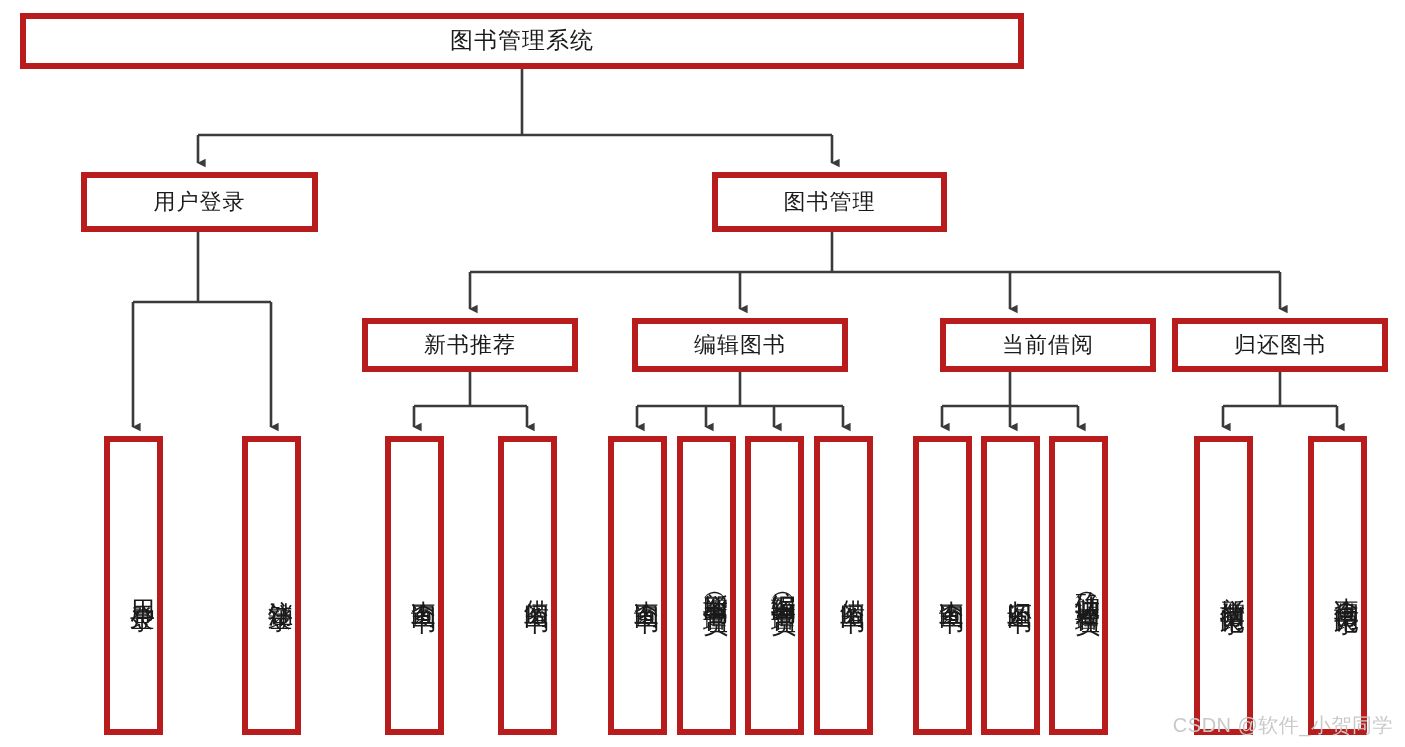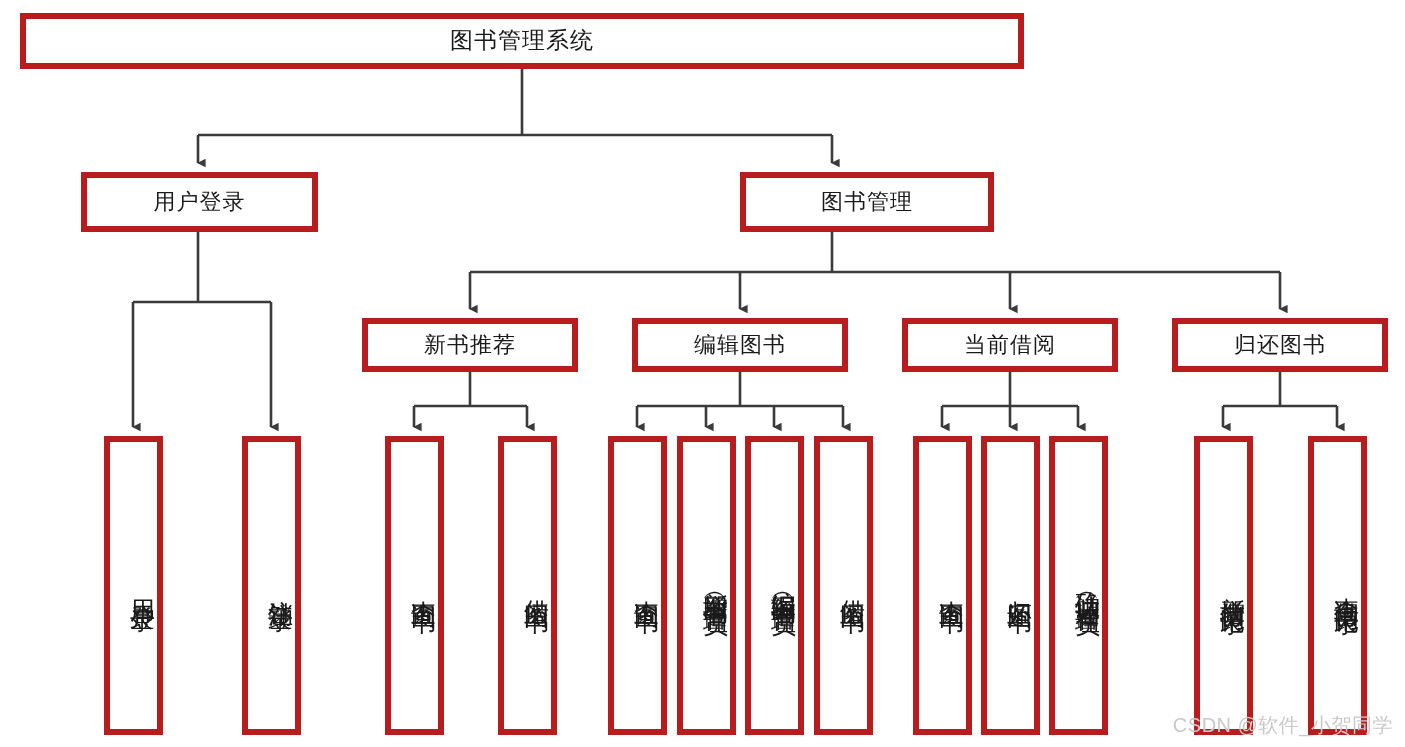--- a/index.html
+++ b/index.html
@@ -115,25 +115,25 @@
       <path d="M1280,372 L1280,406"></path>
       <path d="M1223,406 L1337,406"></path>
       <path d="M1223,406 L1223,427" marker-end="url(#arrow)"></path>
       <path d="M1337,406 L1337,427" marker-end="url(#arrow)"></path>
     </g>
   </svg>
 
   <div class="node horiz root" style="left:20px; top:13px; width:1004px; height:56px;">图书管理系统</div>
 
   <div class="node horiz" style="left:81px; top:172px; width:237px; height:60px;">用户登录</div>
-  <div class="node horiz" style="left:712px; top:172px; width:254px; height:60px;margin-left:28px;">图书管理</div>
+  <div class="node horiz" style="left:712px; top:172px; width:235px; height:60px;">图书管理</div>
 
   <div class="node horiz" style="left:362px; top:318px; width:216px; height:54px;">新书推荐</div>
   <div class="node horiz" style="left:632px; top:318px; width:216px; height:54px;">编辑图书</div>
-  <div class="node horiz" style="left:902px; top:318px; width:216px; height:54px;">当前借阅</div>
+  <div class="node horiz" style="left:940px; top:318px; width:216px; height:54px;">当前借阅</div>
   <div class="node horiz" style="left:1172px; top:318px; width:216px; height:54px;">归还图书</div>
 
   <div class="node vert" style="left:104px; top:436px; width:59px; height:299px;">用户登录</div>
   <div class="node vert" style="left:242px; top:436px; width:59px; height:299px;">注销登录</div>
 
   <div class="node vert" style="left:385px; top:436px; width:59px; height:299px;">查询图书</div>
   <div class="node vert" style="left:498px; top:436px; width:59px; height:299px;">借阅图书</div>
 
   <div class="node vert" style="left:608px; top:436px; width:59px; height:299px;">查询图书</div>
   <div class="node vert" style="left:677px; top:436px; width:59px; height:299px;">新增图书（管理员）</div>

